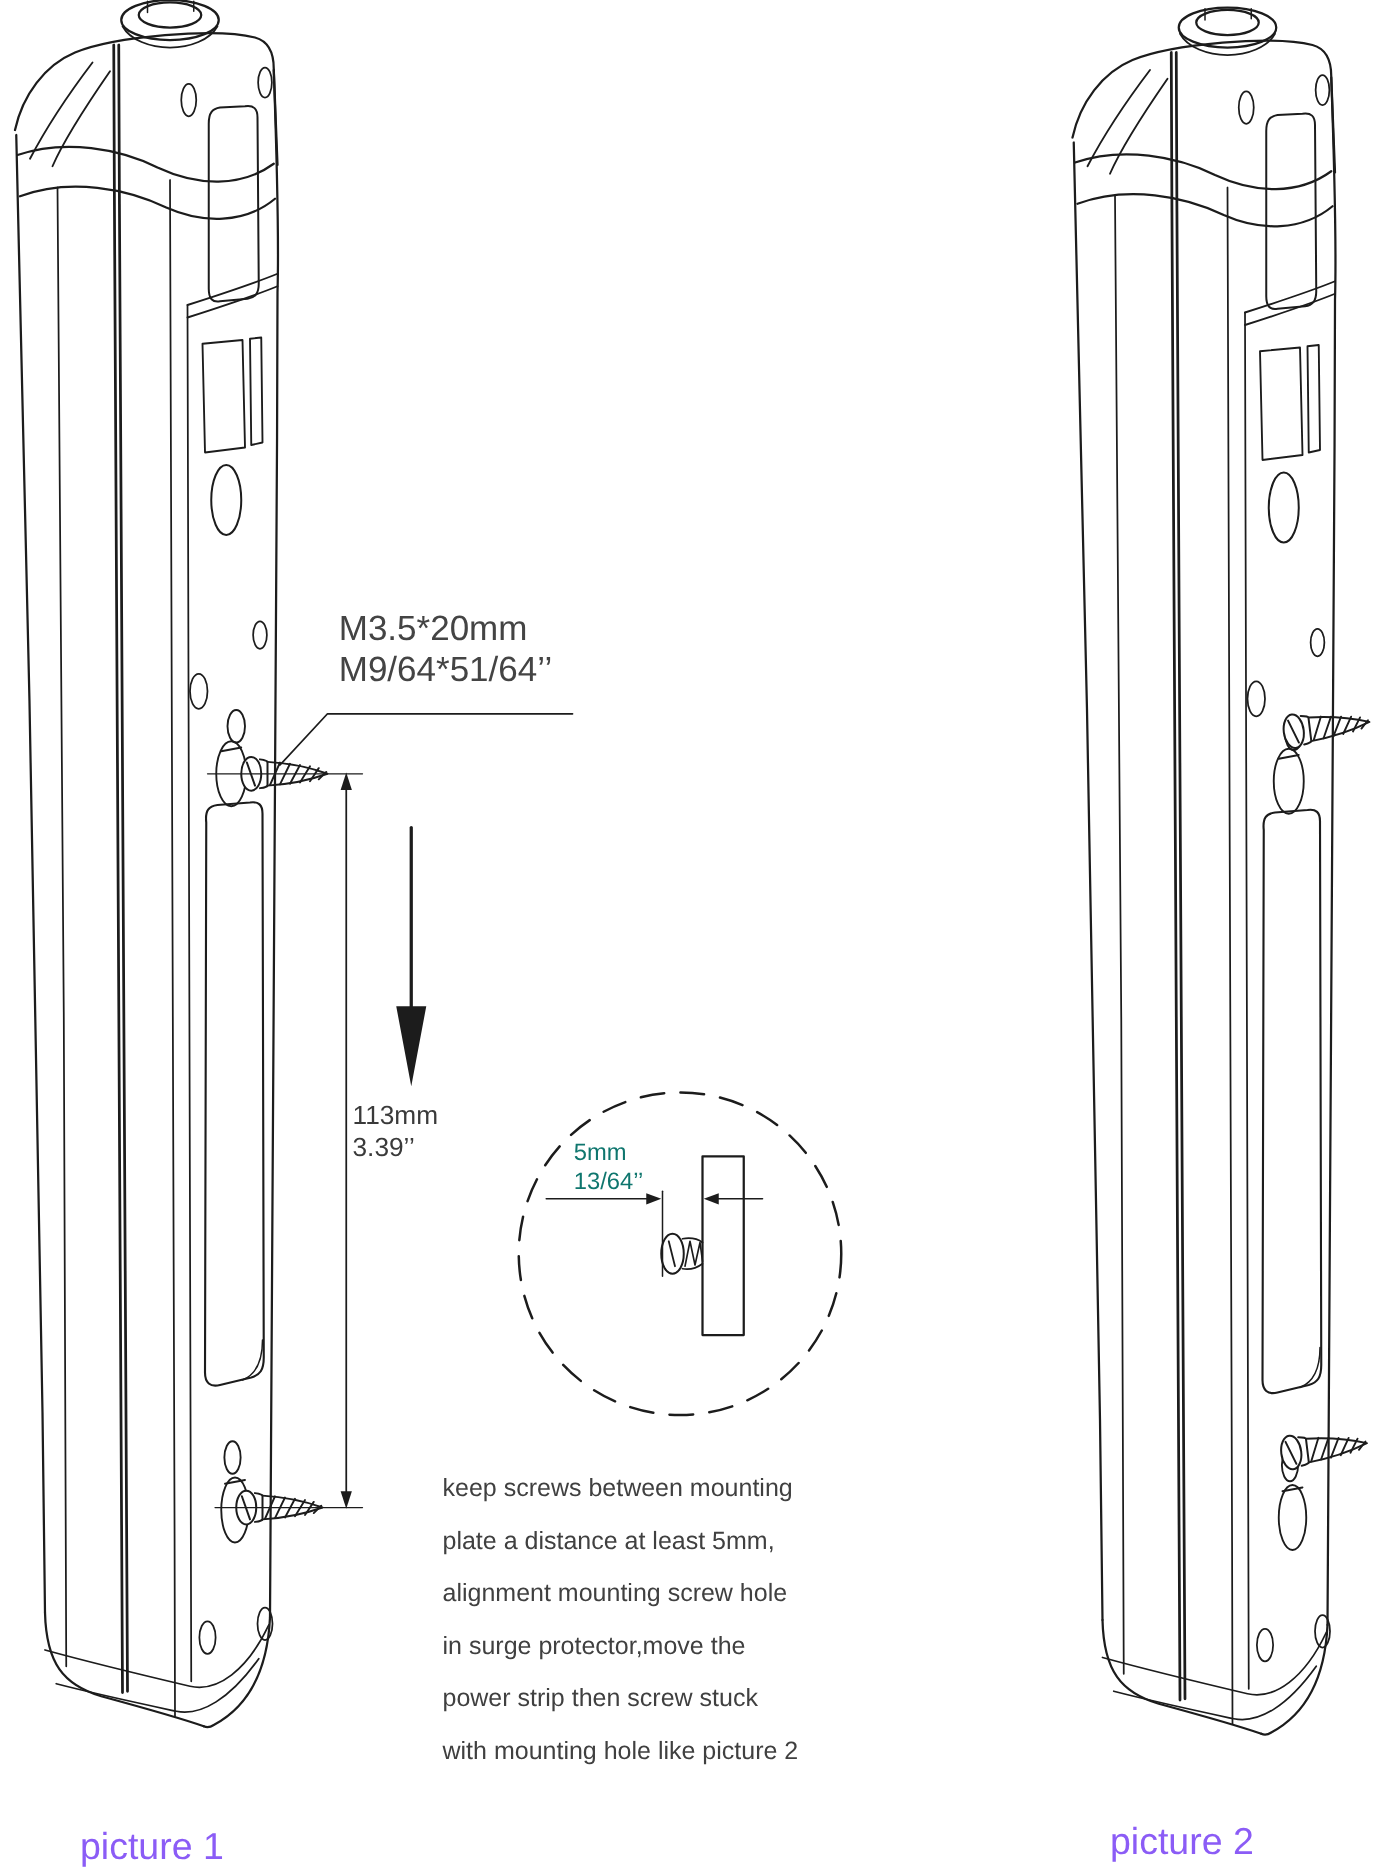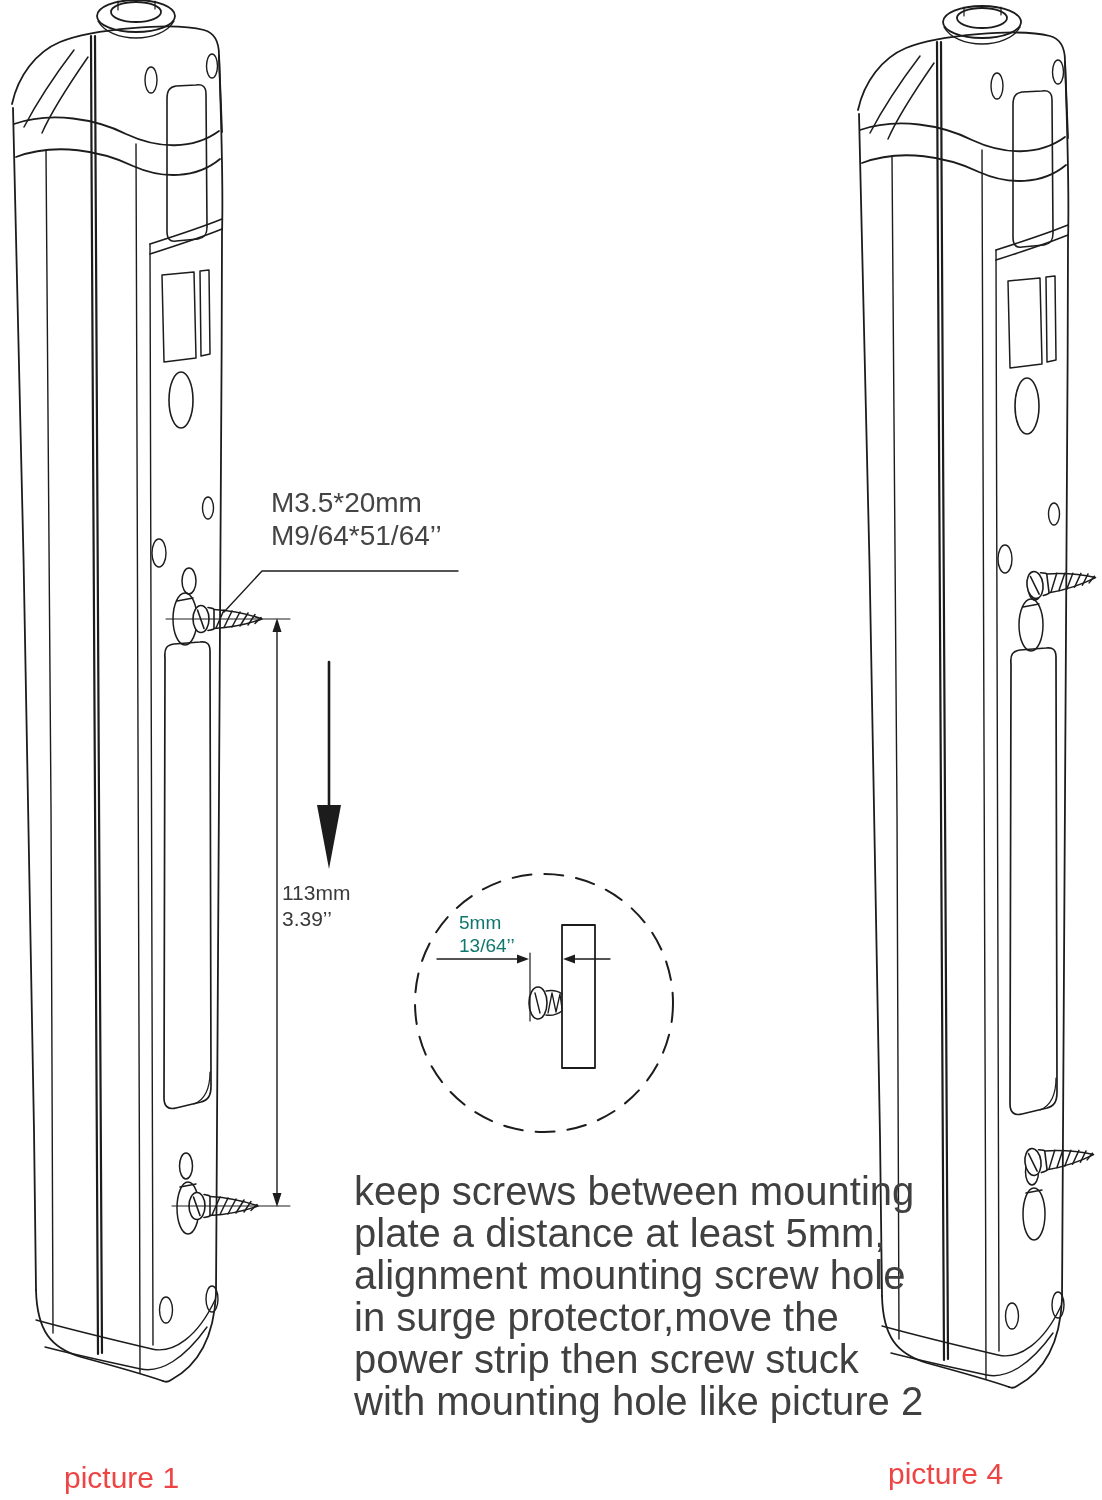--- a/index.html
+++ b/index.html
@@ -18,21 +18,21 @@
     padding-left: 46px;
   }
   #lineart {
     position: absolute;
     left: 0;
     top: 0;
   }
   .label {
     position: absolute;
     white-space: pre-line;
-    color: #ef4444;
+    color: #8b5cf6;
     line-height: 1.22;
   }
   .spec-label {
     left: 271px;
     top: 486px;
     font-size: 28px;
     line-height: 33px;
     color: #444444;
   }
   .dist-label {
@@ -45,21 +45,21 @@
   .gap-label {
     left: 459px;
     top: 911px;
     font-size: 19px;
     line-height: 23px;
     color: #0f766e;
   }
   .instructions {
     left: 354px;
     top: 1170px;
-    font-size: 40px;
+    font-size: 20px;
     line-height: 42px;
     color: #404040;
   }
   .caption-1 {
     left: 64px;
     top: 1460px;
     font-size: 30px;
   }
   .caption-2 {
     left: 888px;
@@ -214,14 +214,14 @@
 
   <div class="label instructions">keep screws between mounting
 plate a distance at least 5mm,
 alignment mounting screw hole
 in surge protector,move the
 power strip then screw stuck
 with mounting hole like picture 2</div>
 
   <div class="label caption-1">picture 1</div>
 
-  <div class="label caption-2">picture 4</div>
+  <div class="label caption-2">picture 2</div>
 </div>
 
 </body></html>

